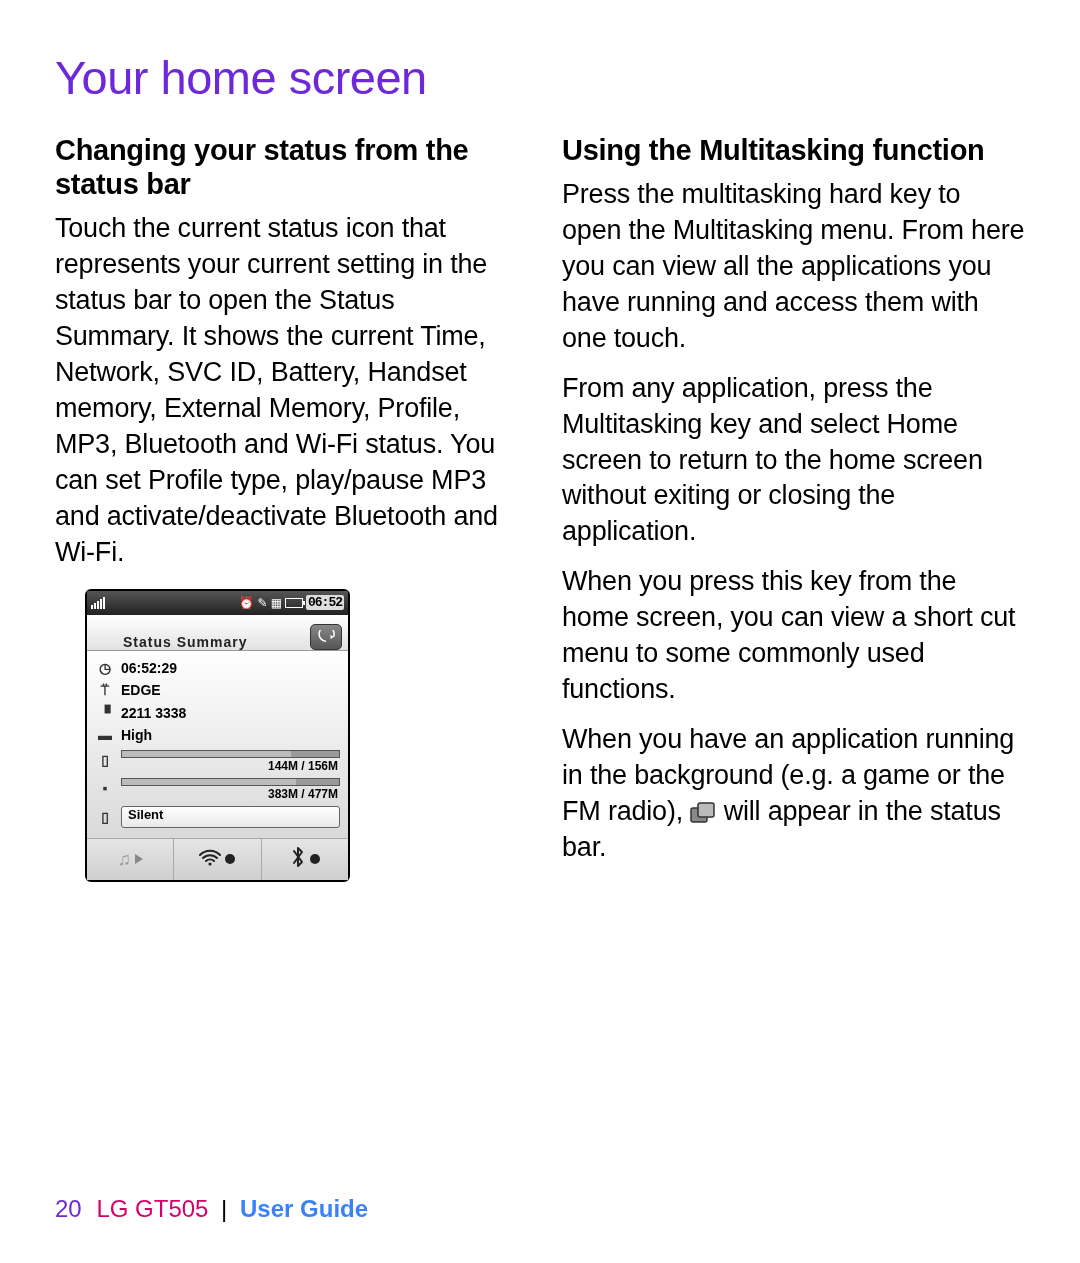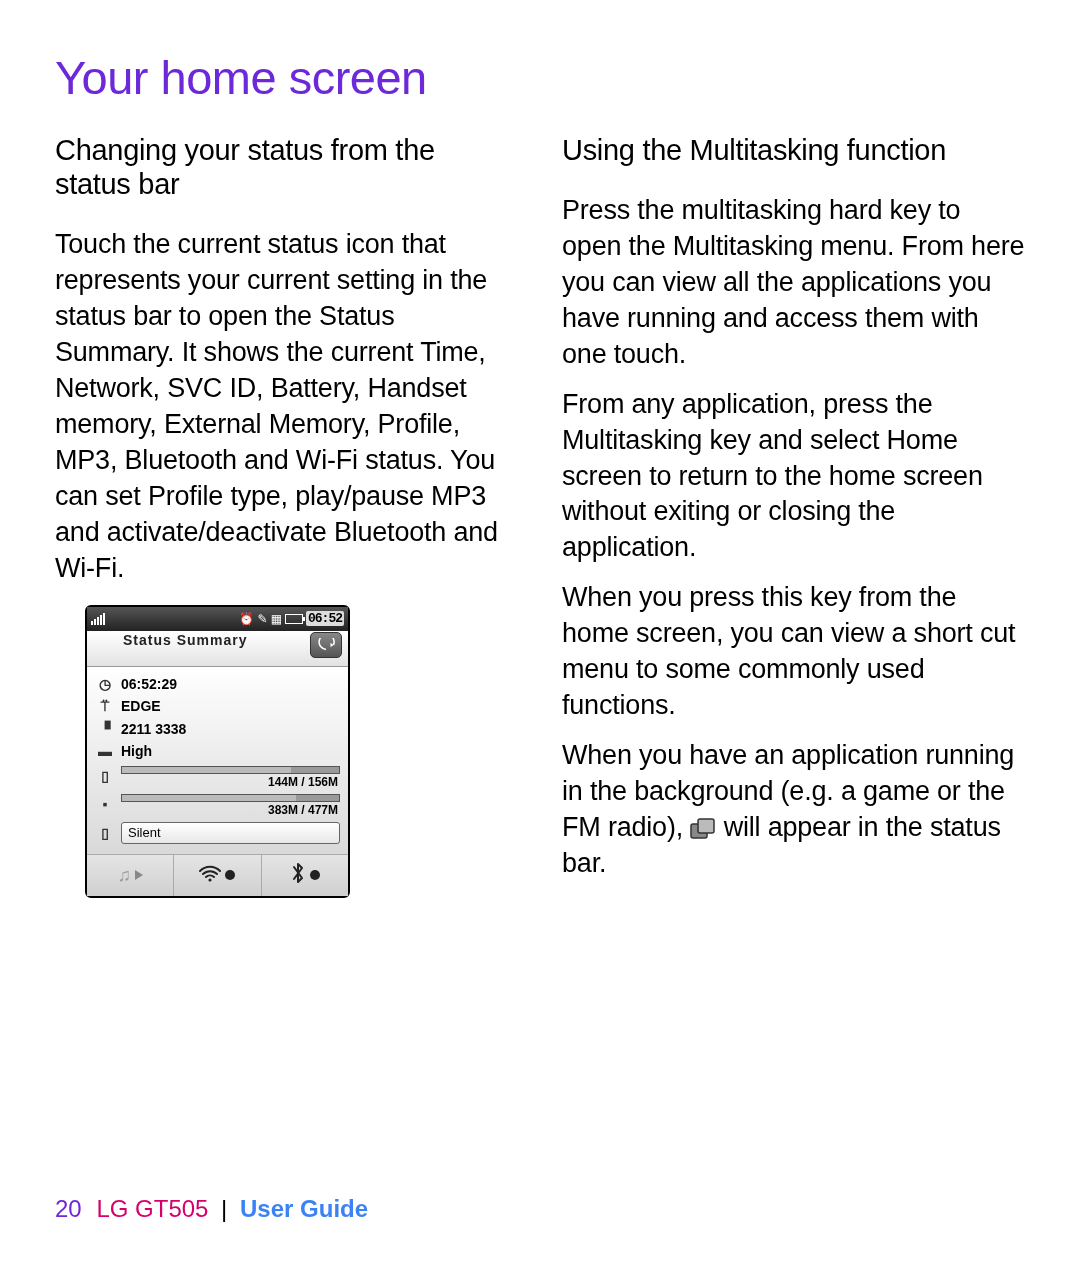--- a/index.html
+++ b/index.html
@@ -19,23 +19,23 @@
     margin-bottom: 28px;
     letter-spacing: -0.5px;
   }
   .columns {
     display: flex;
     gap: 44px;
   }
   .col { flex: 1; }
   .section-heading {
     font-size: 29px;
-    font-weight: 400;
+    font-weight: 700;
     line-height: 1.18;
-    margin-bottom: 26px;
+    margin-bottom: 10px;
     letter-spacing: -0.3px;
   }
   .body-text {
     font-size: 27px;
     line-height: 1.33;
     margin-bottom: 14px;
     letter-spacing: -0.2px;
   }
   .body-text:last-child { margin-bottom: 0; }
 
@@ -72,21 +72,21 @@
     font-family:"Courier New",monospace; font-size:13px; letter-spacing:-1px;
   }
   .batt { width:18px; height:10px; border:1px solid #fff; position:relative; }
   .batt::after { content:""; position:absolute; right:-3px; top:2px; width:2px; height:4px; background:#fff; }
   .batt .fill { background:#fff; height:100%; width:90%; }
 
   .ph-titlebar {
     background: linear-gradient(#fff,#e2e2e2);
     border-top: 1px solid #fff;
     height: 36px;
-    display:flex; align-items:flex-start; justify-content:space-between;
+    display:flex; align-items:flex-end; justify-content:space-between;
     padding: 0 6px 0 36px;
     border-bottom: 1px solid #999;
     gap: 40px;
   }
   .ph-title-text { font-size:14px; font-weight:700; letter-spacing:1px; color:#222; }
   .back-btn {
     width: 32px; height: 26px;
     background: linear-gradient(#888,#555);
     border:1px solid #333; border-radius:5px;
     display:flex;align-items:center;justify-content:center;
@@ -97,22 +97,22 @@
   .ph-row { display:flex; align-items:center; gap:8px; padding:3px 0 3px 6px; font-size:14px; font-weight:700; }
   .ph-row .ic { width:16px; display:flex; justify-content:center; font-size:14px; color:#333; }
   .mem-row { padding:2px 0 1px 6px; }
   .mem-bar-wrap { flex:1; padding-top:2px; }
   .mem-bar { height:8px; background:#999; border:1px solid #555; position:relative; }
   .mem-bar .fill { height:100%; background:#bbb; }
   .mem-label { text-align:right; font-size:12px; font-weight:700; padding-right:2px; margin-top:1px; }
   .profile-row { padding:4px 0 4px 6px; }
   .profile-field {
     flex:1; height:22px; background:linear-gradient(#fff,#e8e8e8);
-    border:1px solid #666; border-radius:3px; display:flex; align-items:center;
-    padding:0 6px; font-size:13px; font-weight:400;
+    border:1px solid #666; border-radius:3px; display:flex; align-items:flex-start;
+    padding:0 6px; font-size:13px; font-weight:700;
   }
   .ph-bottom {
     height:42px; background:linear-gradient(#e5e5e5,#cfcfcf);
     border-top:1px solid #aaa;
     display:flex;
   }
   .ph-bottom .cell {
     flex:1; display:flex; align-items:center; justify-content:center;
     border-right:1px solid #aaa; gap:4px;
   }

